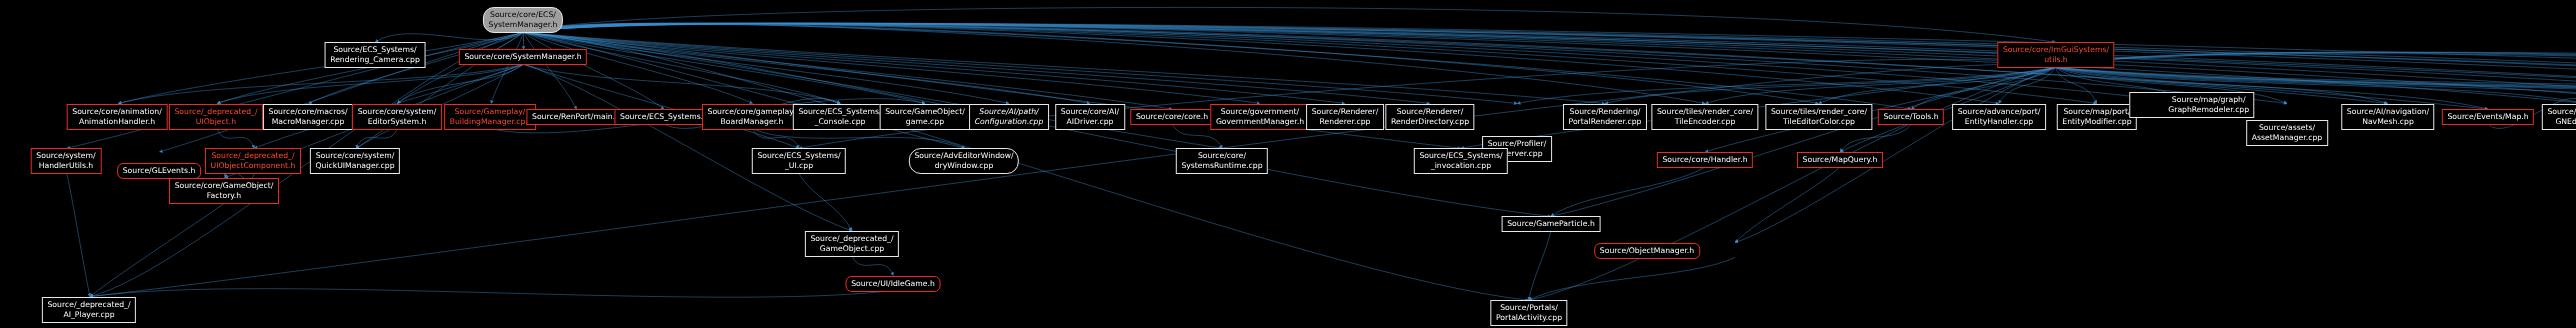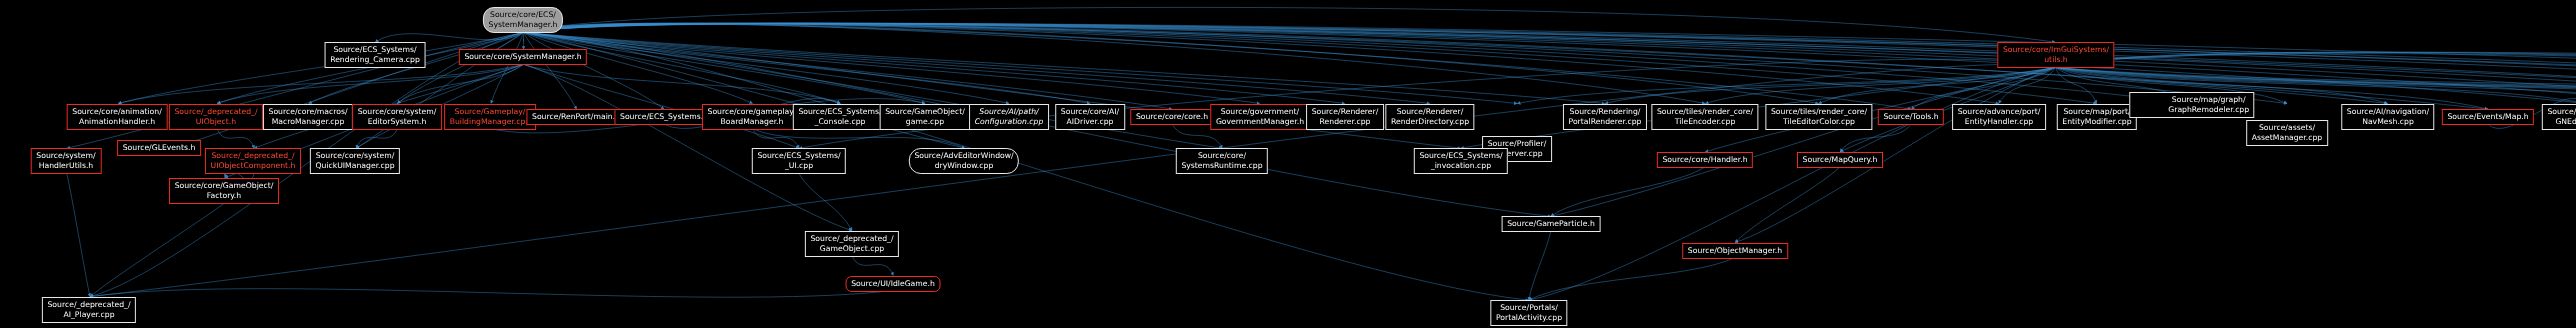--- a/index.html
+++ b/index.html
@@ -263,21 +263,21 @@
         <span class="nl" title="">Source/Events/Map.h</span>
       </div>
       <div class="node plain" style="left: 2586px; top: 104px;">
         <span class="nl" title="">Source/core/moved/</span>
         <span class="nl" title="">GNEditAssn.cpp</span>
       </div>
       <div class="node red" style="left: 66px; top: 148px;">
         <span class="nl" title="">Source/system/</span>
         <span class="nl" title="">HandlerUtils.h</span>
       </div>
-      <div class="node red" style="left: 159px; top: 140px;">
+      <div class="node red" style="left: 159px; top: 163px; border-radius: 6px;">
         <span class="nl" title="">Source/GLEvents.h</span>
       </div>
       <div class="node hot" style="left: 253px; top: 148px;">
         <span class="nl" title="">Source/_deprecated_/</span>
         <span class="nl" title="">UIObjectComponent.h</span>
       </div>
       <div class="node plain" style="left: 355px; top: 148px;">
         <span class="nl" title="">Source/core/system/</span>
         <span class="nl" title="">QuickUIManager.cpp</span>
       </div>
@@ -303,21 +303,21 @@
       <div class="node red" style="left: 1840px; top: 152px;">
         <span class="nl" title="">Source/MapQuery.h</span>
       </div>
       <div class="node red" style="left: 224px; top: 178px;">
         <span class="nl" title="">Source/core/GameObject/</span>
         <span class="nl" title="">Factory.h</span>
       </div>
       <div class="node plain" style="left: 1551px; top: 216px; text-align: right;">
         <span class="nl" title="">Source/GameParticle.h</span>
       </div>
-      <div class="node red" style="left: 1735px; top: 243px;">
+      <div class="node red" style="left: 1647px; top: 243px; border-radius: 6px;">
         <span class="nl" title="">Source/ObjectManager.h</span>
       </div>
       <div class="node plain" style="left: 852px; top: 231px;">
         <span class="nl" title="">Source/_deprecated_/</span>
         <span class="nl" title="">GameObject.cpp</span>
       </div>
       <div class="node red" style="left: 893px; top: 276px; border-radius: 6px;">
         <span class="nl" title="">Source/UI/IdleGame.h</span>
       </div>
       <div class="node plain" style="left: 89px; top: 297px;">

